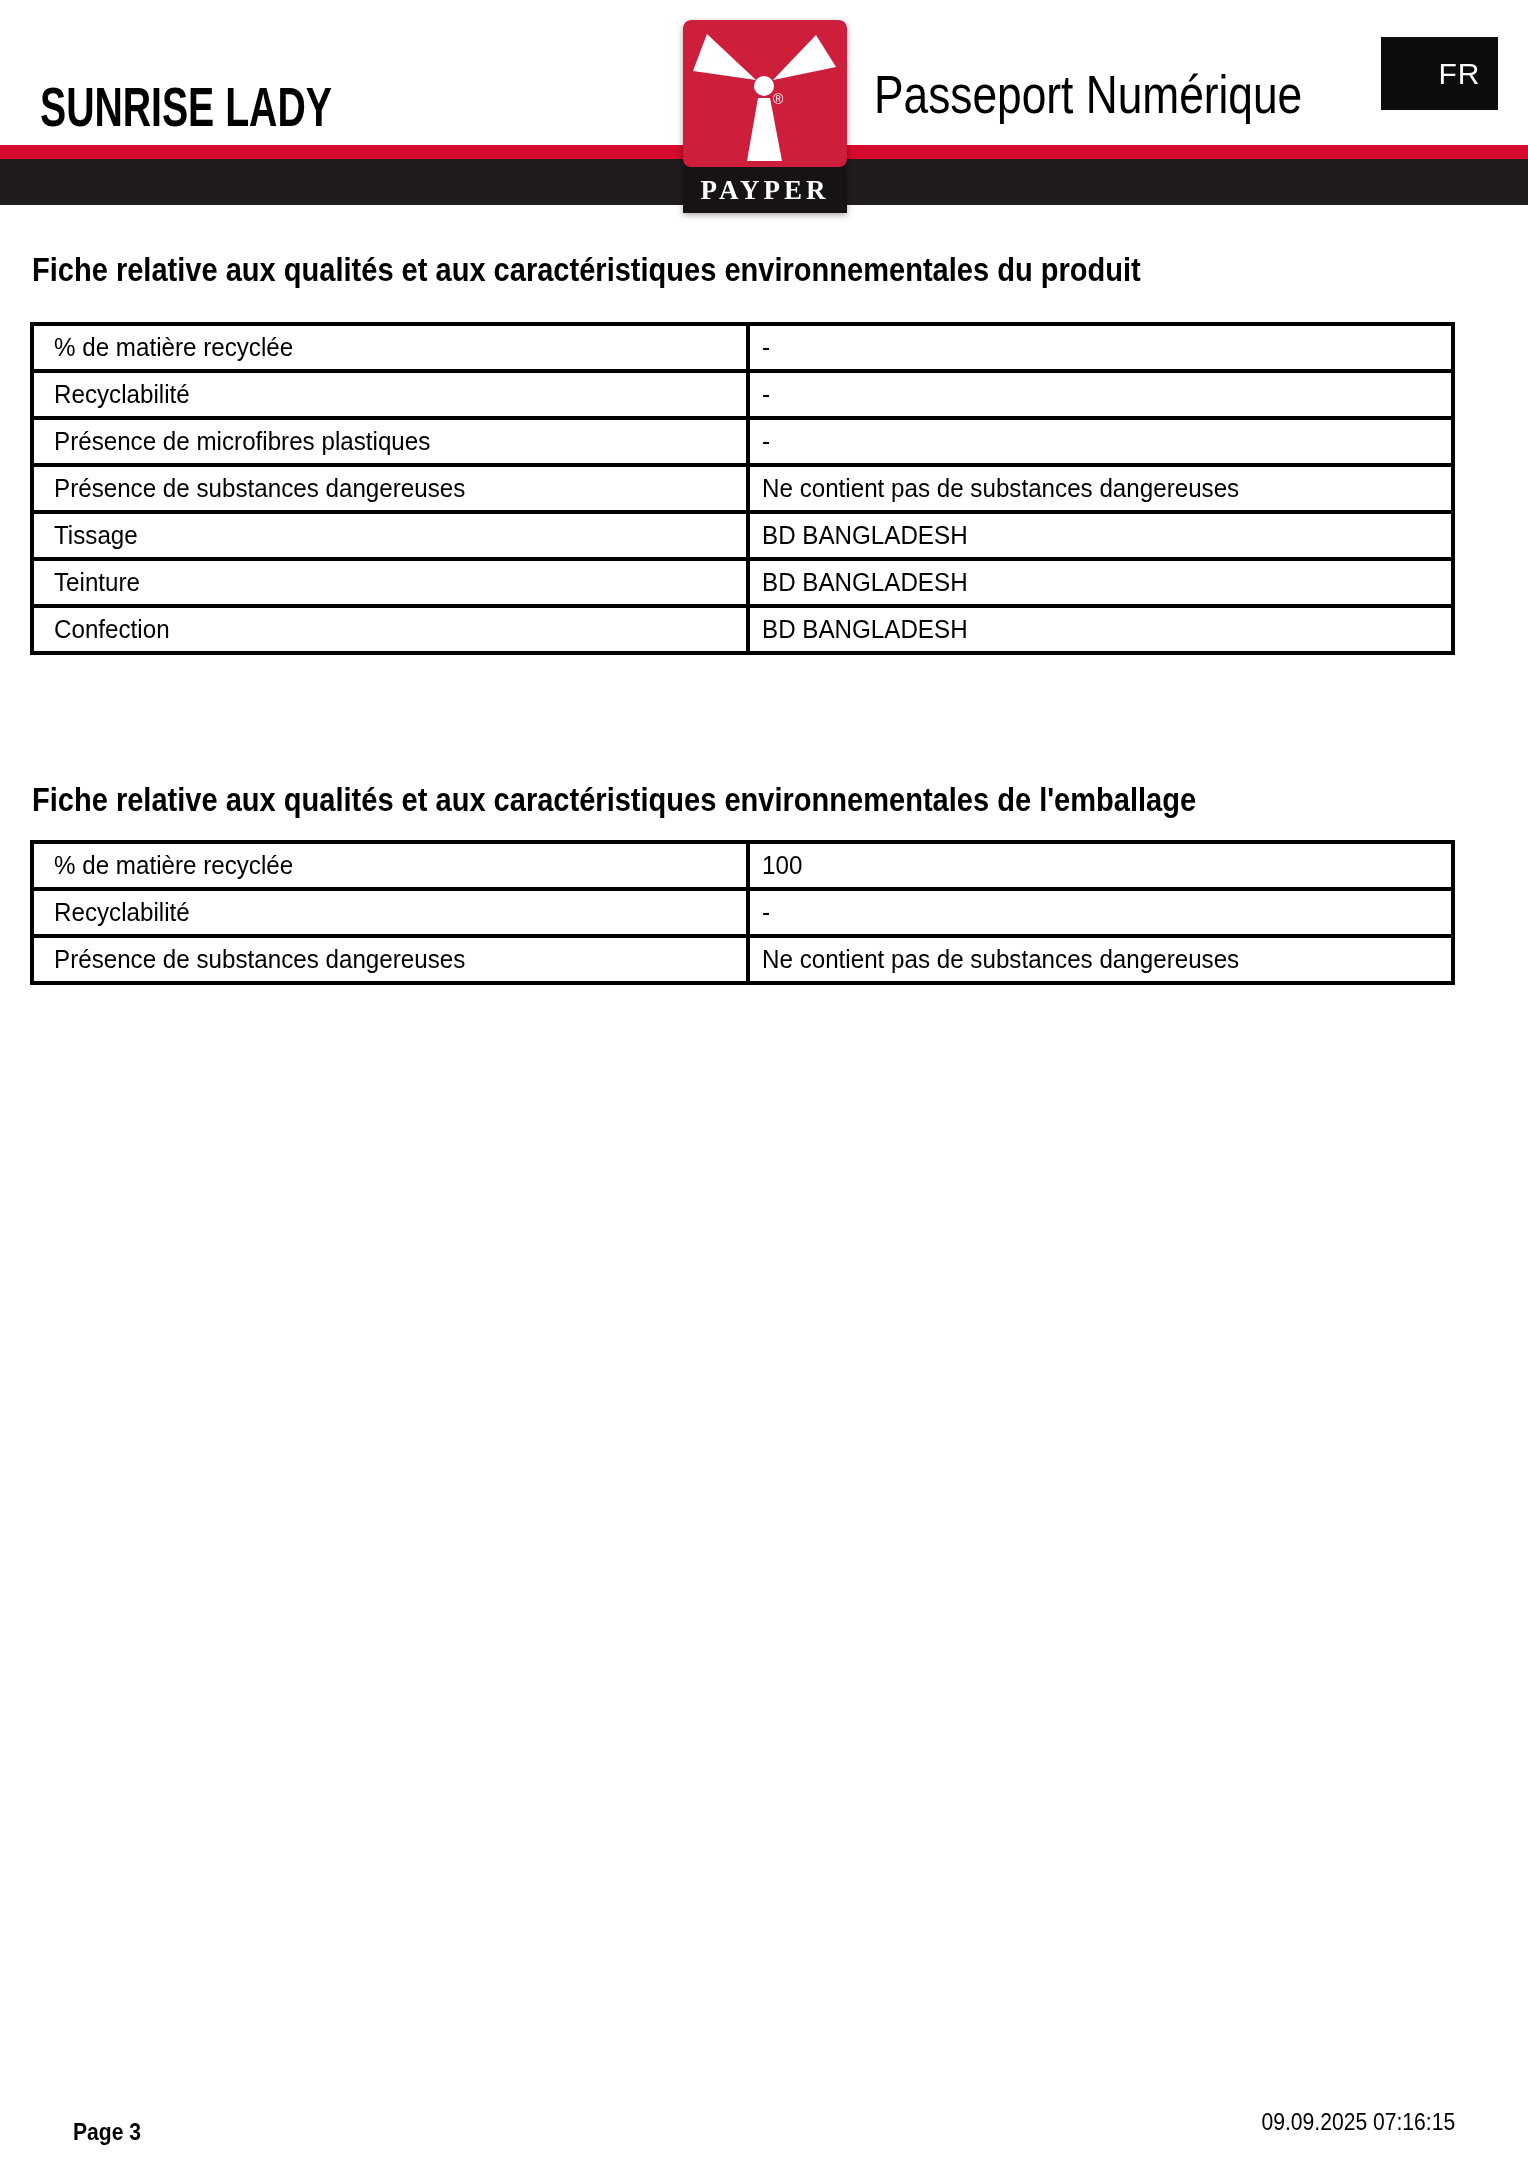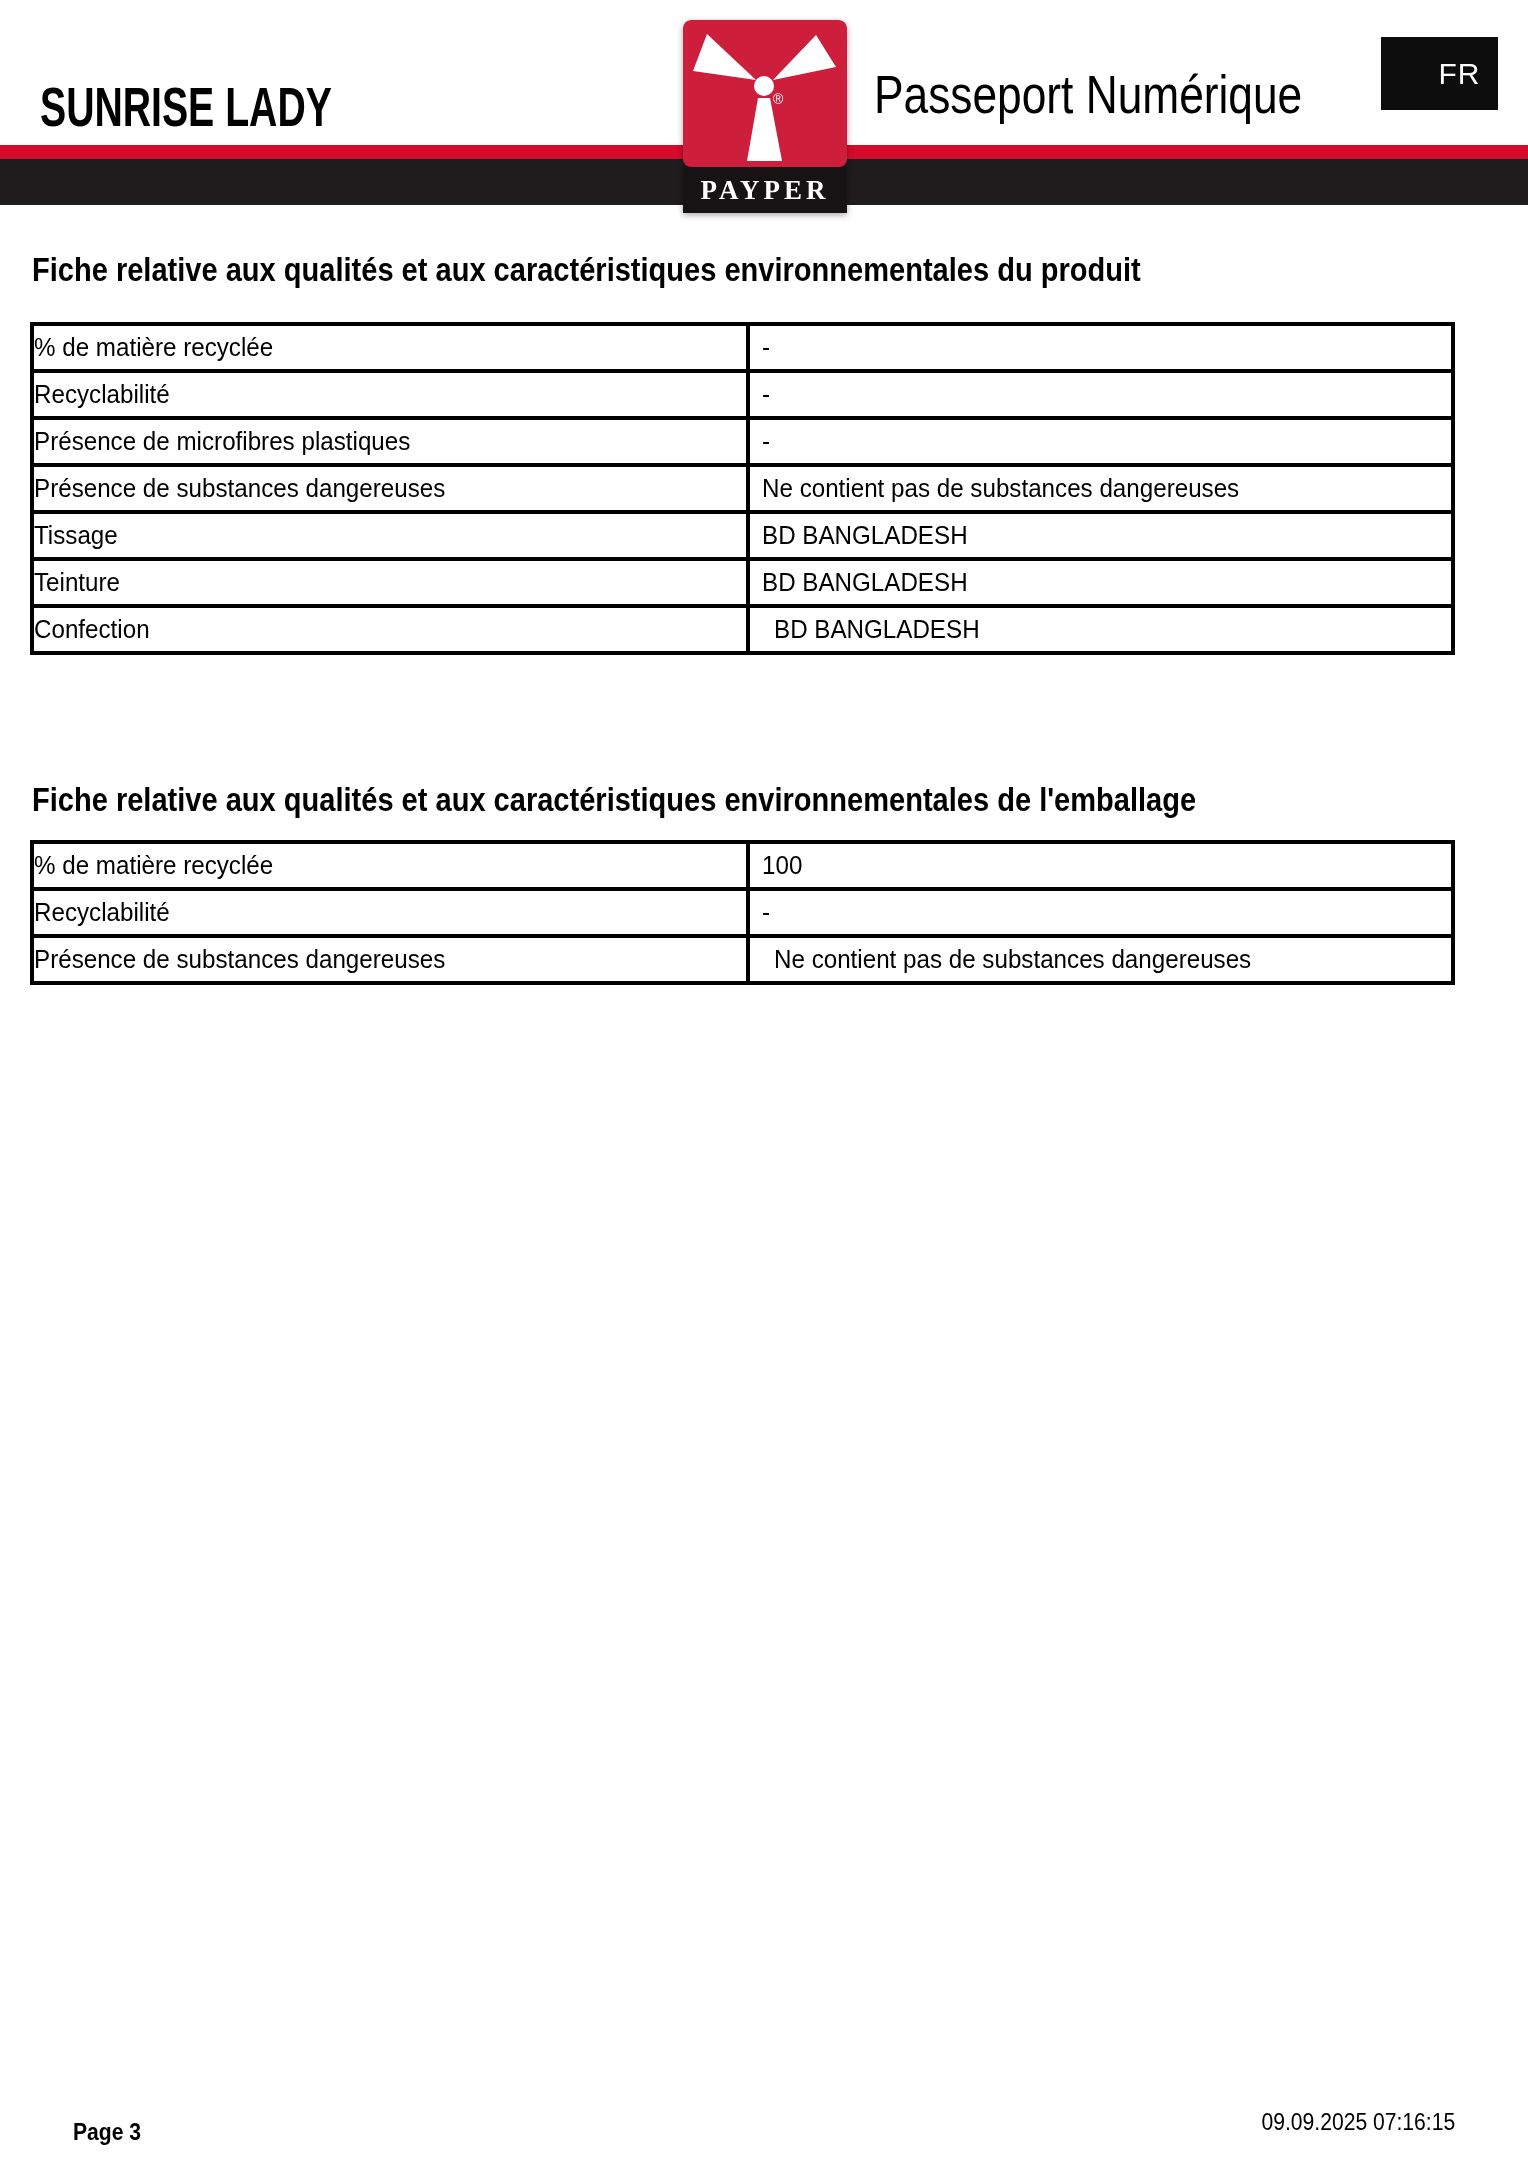--- a/index.html
+++ b/index.html
@@ -32,23 +32,23 @@
 
   
   .section-title { position:absolute; left:32px; font-size:33px; font-weight:bold; line-height:1.1; white-space:nowrap;text-decoration:underline; }
   .title-1 { top:252px; }
   .title-2 { top:782px; }
 
   .dtable { position:absolute; left:30px; width:1425px; border:4px solid #000; box-sizing:border-box; background:#fff; }
   .table-1 { top:322px; }
   .table-2 { top:840px; }
   .trow { display:flex; height:43px; border-bottom:4px solid #000; }
-  .trow:last-child { border-bottom:none;gap:12px; }
+  .trow:last-child { border-bottom:none; }
   .tcell { display:flex; align-items:center; font-size:26px; overflow:hidden; box-sizing:border-box; }
-  .tlabel { width:716px; border-right:4px solid #000; padding:0 0; }
+  .tlabel { width:716px; border-right:4px solid #000; padding:0 20px; }
   .tvalue { flex:1; padding:0 12px; }
 
   
   .page-num { position:absolute; left:73px; top:2118px; font-size:24px;font-weight:bold; }
   .timestamp { position:absolute; right:73px; top:2108px; font-size:24px; text-align:right; }
 </style>
 </head>
 <body>
 
 <div class="page">

